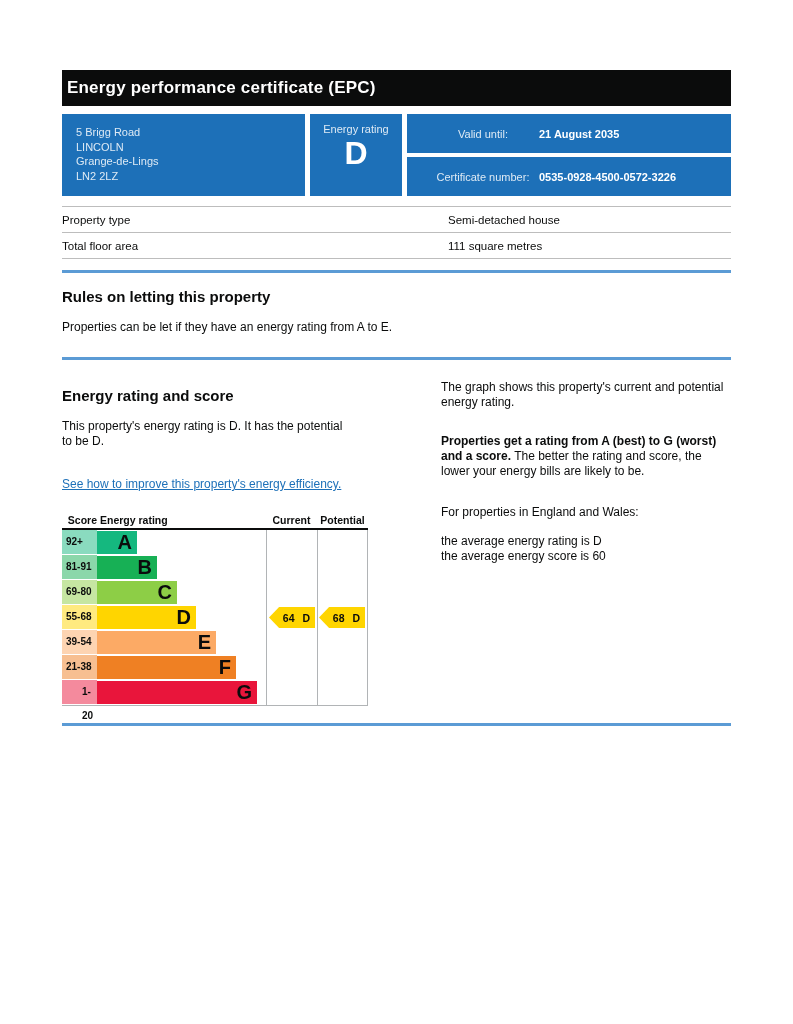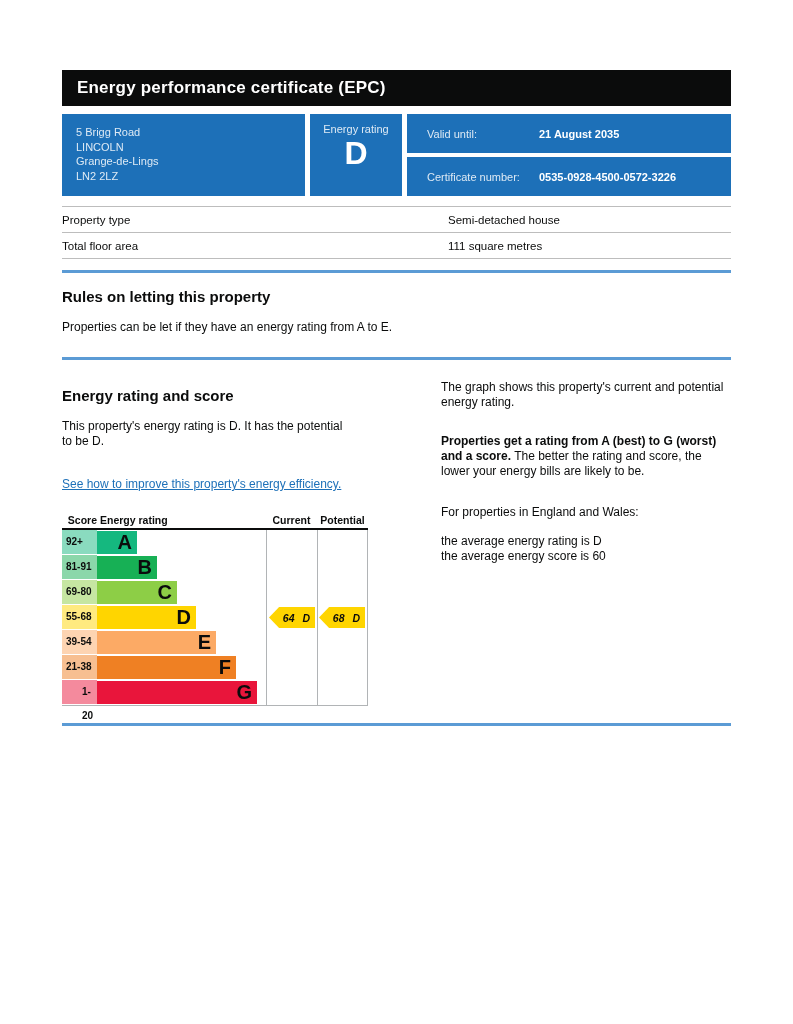--- a/index.html
+++ b/index.html
@@ -2,32 +2,32 @@
 <html><head>
 <meta charset="utf-8">
 <style>
   html,body{margin:0;padding:0;background:#fff;}
   .page{position:relative;width:793px;height:1024px;background:#fff;overflow:hidden;
         font-family:"Liberation Sans",sans-serif;color:#0b0c0c;}
   .content{margin:0 62px;width:669px;}
 
   
   .header-bar{margin-top:70px;height:36px;background:#0b0c0c;display:flex;align-items:center;}
-  .header-bar .title{color:#fff;font-size:17px;font-weight:bold;padding-left:15px;letter-spacing:.2px;}
+  .header-bar .title{color:#fff;font-size:17px;font-weight:bold;padding-left:5px;letter-spacing:.2px;}
 
   
   .blue-row{margin-top:8px;display:flex;gap:5px;height:82px;}
   .blue-box{background:#1d70b8;color:#fff;}
   .addr-box{width:243px;padding:11px 0 17px 14px;box-sizing:border-box;font-size:11px;line-height:14.5px;color:rgba(255,255,255,.85);}
   .rating-box{width:92px;display:flex;flex-direction:column;align-items:center;padding-top:9px;box-sizing:border-box;}
   .rating-box .lbl{font-size:11px;color:rgba(255,255,255,.85);}
   .rating-box .val{font-size:32px;font-weight:bold;margin-top:2px;line-height:32px;}
   .right-stack{flex:1;display:flex;flex-direction:column;gap:4px;}
   .kv-box{flex:1;display:flex;align-items:center;padding-left:20px;box-sizing:border-box;}
-  .kv-box .lbl{font-size:11px;color:rgba(255,255,255,.85);width:112px;}
+  .kv-box .lbl{font-size:11px;color:rgba(255,255,255,.85);width:112px;text-align:center;}
   .kv-box .val{font-size:11px;font-weight:bold;}
 
   
   .prop-table{margin-top:10px;border-top:1px solid #bdbdbd;font-size:11.5px;}
   .prop-row{display:flex;height:25px;align-items:center;border-bottom:1px solid #bdbdbd;gap:48px;}
   .prop-row .lbl{width:338px;}
 
   .divider{margin-top:11px;height:3px;background:#5b9bd5;}
   .divider.d2{margin-top:22px;}
   .divider.d3{margin-top:17px;}
@@ -56,21 +56,21 @@
   .chart-body{position:relative;border-bottom:1px solid #b1b4b6;}
   .band-row{display:flex;height:25px;}
   .score-cell{width:35px;font-size:10px;font-weight:bold;line-height:24px;padding-left:4px;box-sizing:border-box;border-bottom:1px solid #fff;}
   .band-bar{height:23px;margin-top:1px;text-align:right;}
   .band-bar .grade{font-size:20px;font-weight:bold;line-height:23px;padding-right:5px;}
   .vline{position:absolute;top:0;bottom:0;width:1px;background:#b1b4b6;}
   .vline.v1{left:204px;}.vline.v2{left:255px;}.vline.v3{left:305px;}
   .rating-arrow{position:absolute;width:46px;height:21px;display:flex;align-items:center;
       justify-content:center;gap:8px;padding-left:9px;box-sizing:border-box;
       font-size:10.5px;font-weight:bold;
-      clip-path:polygon(0 50%,22% 0,100% 0,100% 100%,22% 100%);font-style:italic;}
+      clip-path:polygon(0 50%,22% 0,100% 0,100% 100%,22% 100%);}
 </style>
 </head>
 <body>
 
 <div class="page">
   <div class="content">
 
     <div class="header-bar">
       <span class="title">Energy performance certificate (EPC)</span>
     </div>

